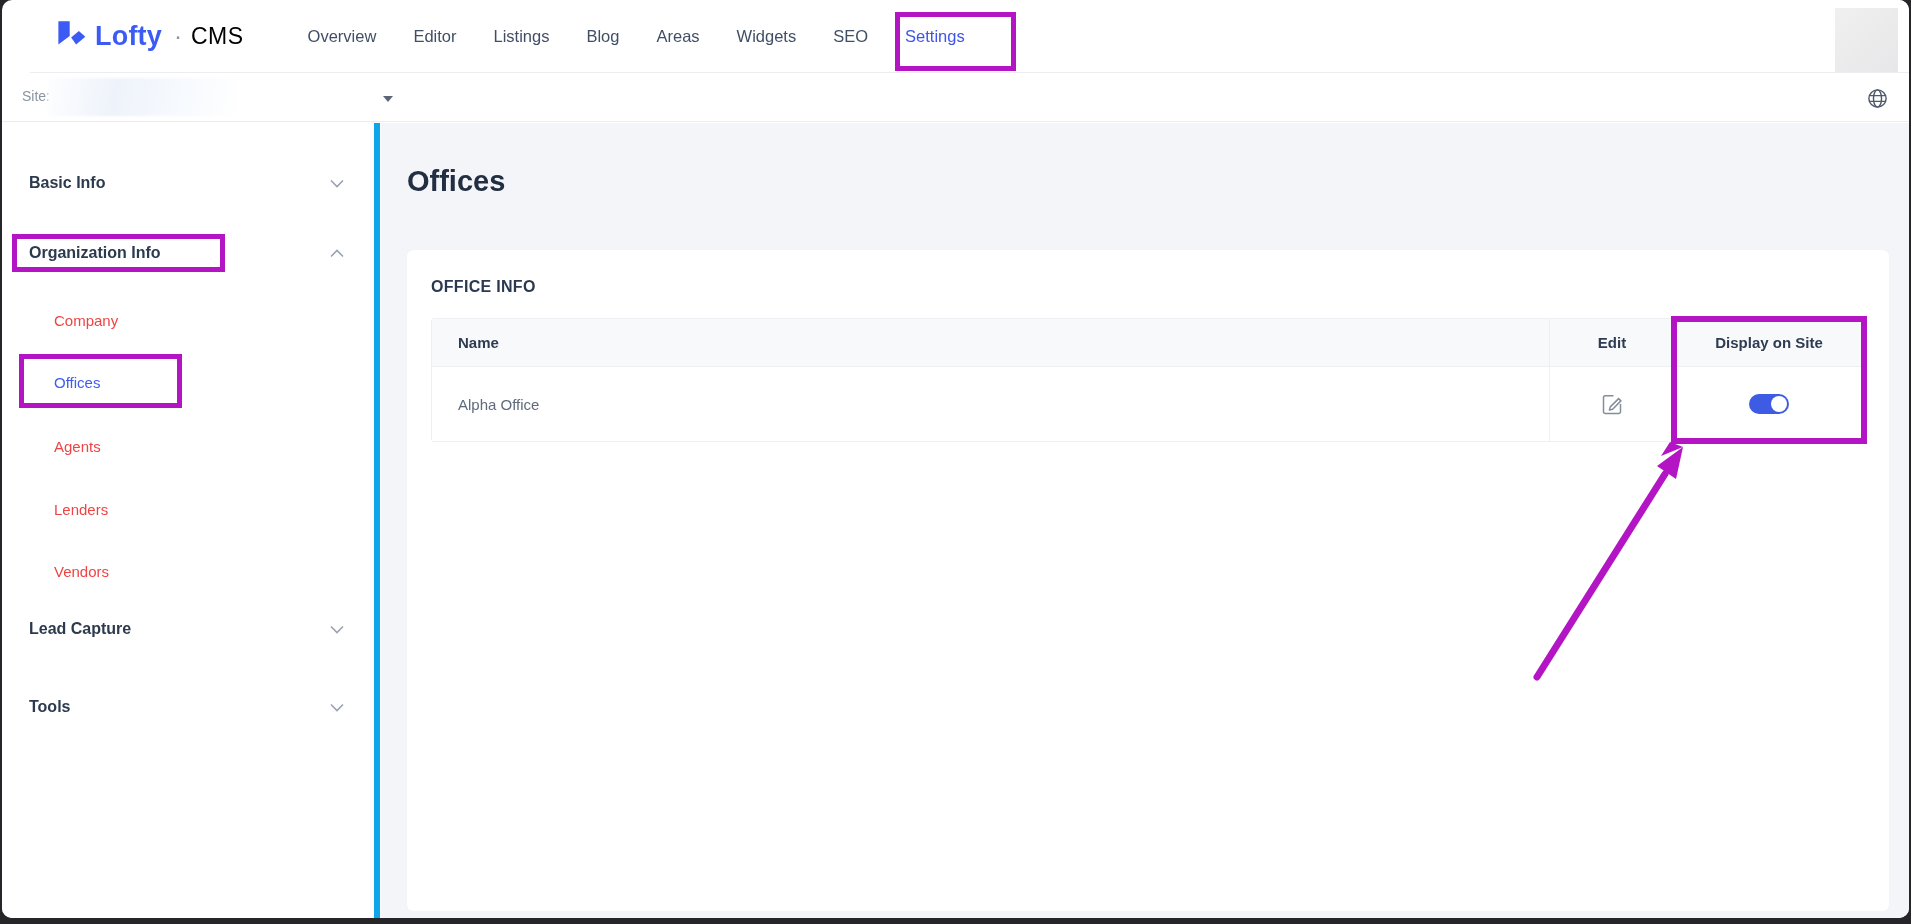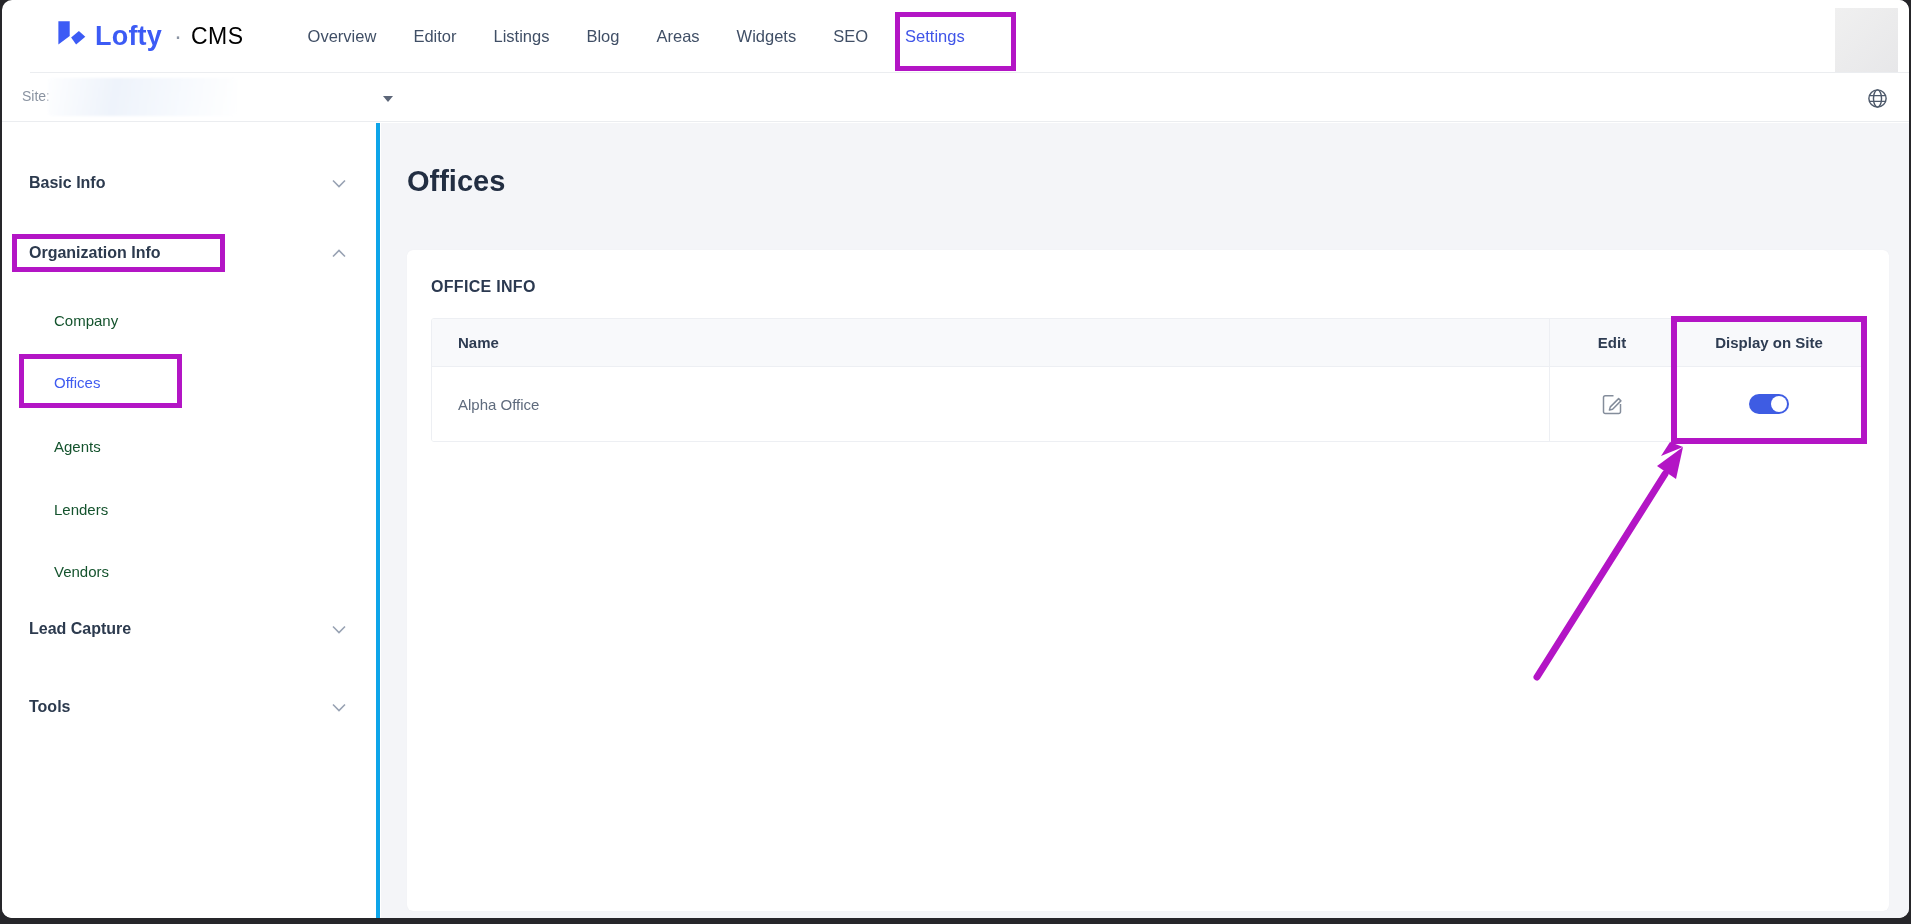--- a/index.html
+++ b/index.html
@@ -21,24 +21,24 @@
   
   .sitebar { position:absolute; top:74px; left:0; right:0; height:48px; background:#fff; border-bottom:1px solid #ebedf0; }
   .site-label { position:absolute; left:20px; top:14px; font-size:14px; color:#8a93a1; }
   .site-blur { position:absolute; left:46px; top:4px; width:190px; height:38px; border-radius:4px;
     background:linear-gradient(100deg,#fdfeff 0%,#eef3fb 35%,#f7fafe 70%,#ffffff 100%); filter:blur(1.2px); }
   .site-caret { position:absolute; left:381px; top:22px; width:0; height:0;
     border-left:5px solid transparent; border-right:5px solid transparent; border-top:6px solid #5c6678; }
   .globe { position:absolute; right:20px; top:13px; }
 
   
-  .sidebar { position:absolute; top:123px; left:0; bottom:0; width:378px; background:#fff; border-right:4px solid #0ea5e9;text-decoration:underline; }
+  .sidebar { position:absolute; top:123px; left:0; bottom:0; width:378px; background:#fff; border-right:6px solid #0ea5e9;text-decoration:underline; }
   .side-item { position:absolute; left:0; right:0; height:36px; display:flex; align-items:center; cursor:pointer; }
   .side-item .lbl-section { font-size:16px; font-weight:700; color:#2c3a4e; margin-left:27px; }
-  .side-item .lbl-sub { font-size:15px; color:#14532d; margin-left:52px; }
+  .side-item .lbl-sub { font-size:15px; color:#ef4444; margin-left:52px; }
   .side-item .lbl-sub.active { color:#3f5bf0; }
   .side-chevron { position:absolute; right:30px; top:14px; }
 
   
   .content { position:absolute; top:123px; left:379px; right:0; bottom:0; background:#f4f5f8; }
   .page-title { position:absolute; left:26px; top:42px; font-size:29px; font-weight:700; color:#222e42; }
   .card { position:absolute; left:26px; top:127px; width:1482px; height:661px; background:#fff; border-radius:6px; box-shadow:0 0 1px rgba(20,30,60,0.06); }
   .card-title { position:absolute; left:24px; top:28px; font-size:16px; font-weight:700; color:#2b3950; letter-spacing:0.3px; }
 
   .table { position:absolute; left:24px; top:68px; width:1433px; border:1px solid #edeff3; border-radius:3px; overflow:hidden; }

